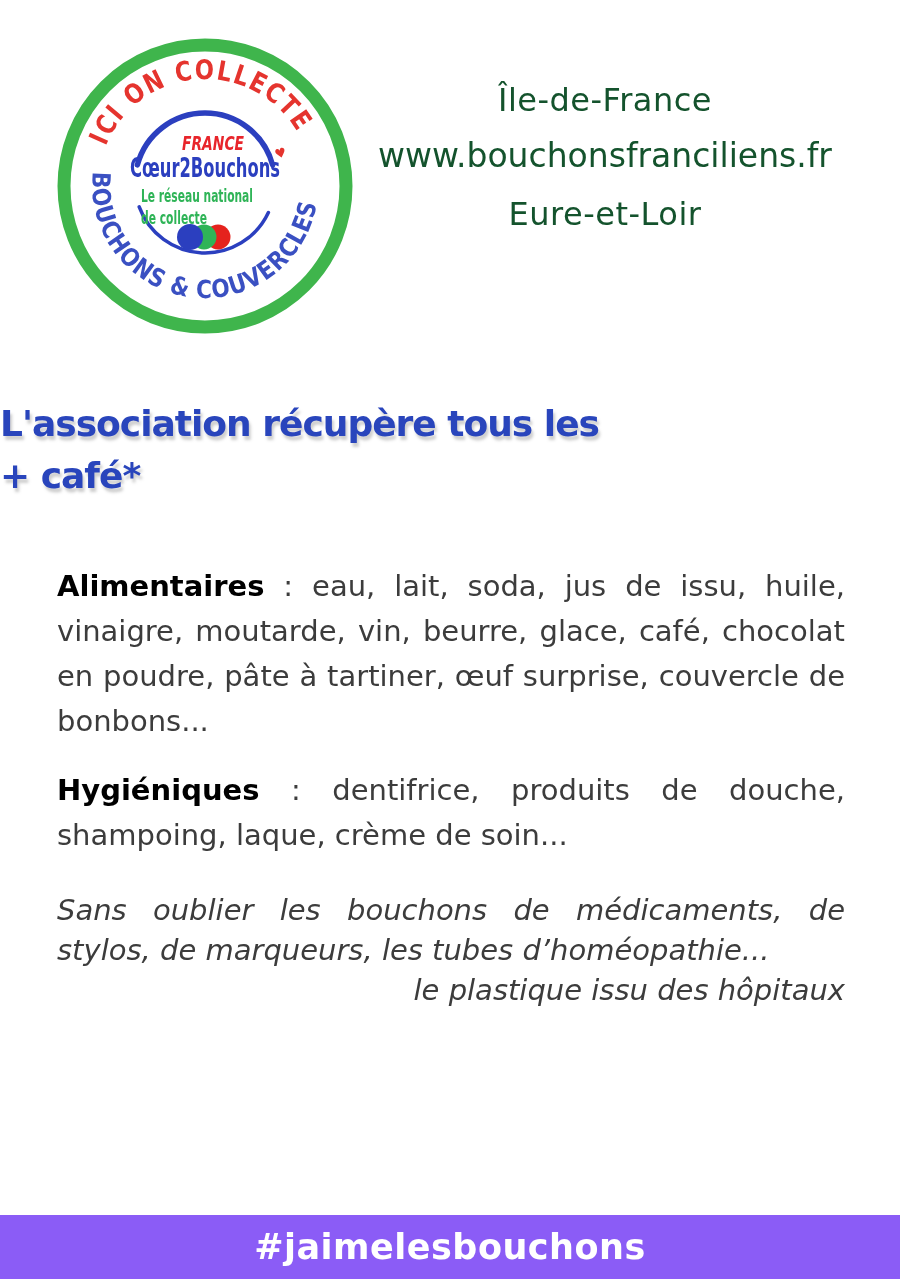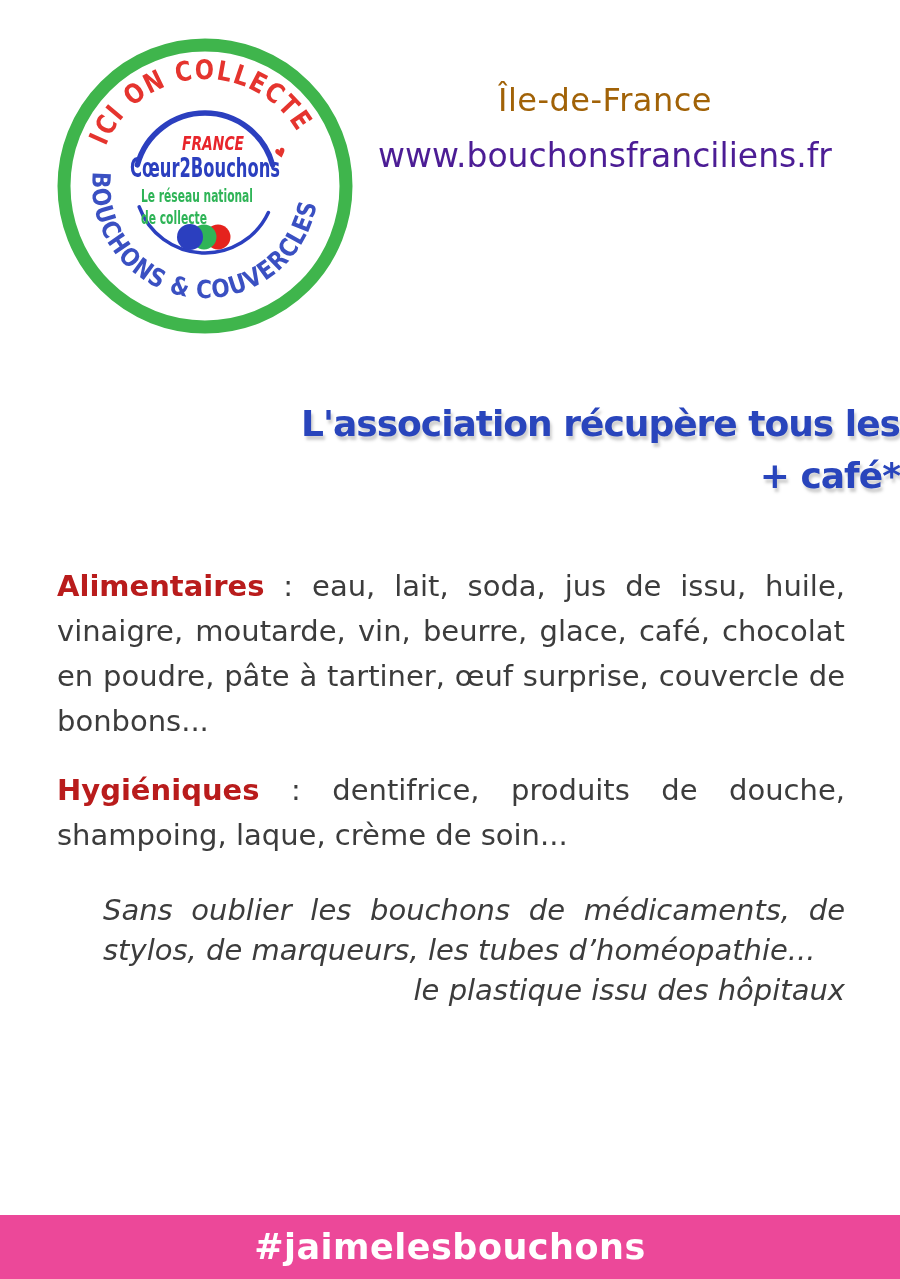--- a/index.html
+++ b/index.html
@@ -14,50 +14,50 @@
   
   .header { display:flex; align-items:flex-start; padding:36px 0 0 55px; }
   .logo-wrap { width:300px; height:300px; flex:0 0 auto; }
   .logo-wrap svg { width:100%; height:100%; display:block; }
 
   .contact-col {
     flex:1; padding:44px 55px 0 10px;
     display:flex; flex-direction:column; align-items:center; text-align:center;
   }
   .region-name {
-    color:#a16207; font-size:32px; line-height:40px; letter-spacing:.5px;
+    color:#14532d; font-size:32px; line-height:40px; letter-spacing:.5px;
     font-weight:400; white-space:nowrap;
   }
   .region-url {
-    color:#4c1d95; font-size:33px; line-height:44px; margin-top:14px;
+    color:#14532d; font-size:33px; line-height:44px; margin-top:14px;
     white-space:nowrap;
   }
   .region-block + .region-block { margin-top:16px; }
 
   
   .title-block {
-    margin-top:62px; text-align:right;
+    margin-top:62px; text-align:left;
     color:#2945bc; font-weight:bold;
     font-size:36px; line-height:52px; letter-spacing:-1px;
     text-shadow:2px 4px 3px rgba(125,125,125,.38);
   }
   .title-line { white-space:nowrap; }
 
   
   .content { padding:62px 55px 0 57px; font-size:29px; line-height:45px; }
   .para { text-align:justify; margin-bottom:24px; }
-  .para .lead { font-weight:bold; color:#b91c1c; }
+  .para .lead { font-weight:bold; color:#000000; }
   .note { font-style:italic; margin-top:32px; font-size:29px; line-height:40px; }
-  .note-main { text-align:justify;margin-left:46px; }
+  .note-main { text-align:justify; }
   .note-last { text-align:right; }
 
   
   .footer-bar {
     position:absolute; left:0; bottom:0; width:100%; height:64px;
-    background:#ec4899;
+    background:#8b5cf6;
     display:flex; align-items:center; justify-content:center;
   }
   .footer-bar .hashtag {
     color:#ffffff; font-weight:bold; font-size:35px; letter-spacing:.5px;
     white-space:nowrap;
   }
 </style>
 </head>
 <body>
 
@@ -93,20 +93,21 @@
       <circle cx="135" cy="201" r="13" fill="#2B3FBF"></circle>
     </svg>
   </div>
 
   <div class="contact-col">
     <div class="region-block">
       <div class="region-name">Île-de-France</div>
       <div class="region-url">www.bouchonsfranciliens.fr</div>
     </div>
     <div class="region-block">
+      <div class="region-name">Eure-et-Loir</div>
     </div>
   </div>
 
 </div>
 
 <div class="title-block">
   <div class="title-line">L'association récupère tous les</div>
   <div class="title-line">+ café*</div>
 </div>
 

